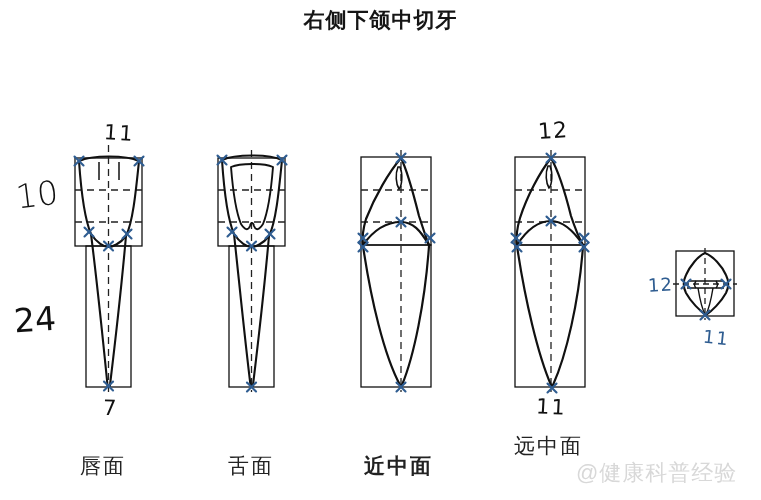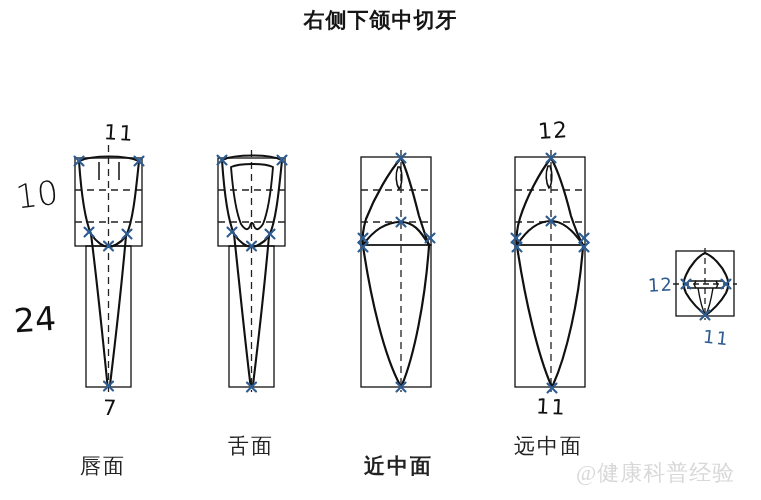--- a/index.html
+++ b/index.html
@@ -31,21 +31,21 @@
 
   .caption{
     position:absolute;
     font-size:21px;
     color:#222;
     letter-spacing:2px;
     font-family:"Liberation Serif","DejaVu Serif",serif;
     white-space:nowrap;
   }
   .cap-labial{left:80px;top:452px;}
-  .cap-lingual{left:228px;top:432px;font-family:Liberation Serif, serif;}
+  .cap-lingual{left:228px;top:452px;font-family:Liberation Serif, serif;}
   .cap-mesial{left:364px;top:452px;font-weight:bold;}
   .cap-distal{left:514px;top:432px;}
 
   .hand{
     position:absolute;
     font-family:"DejaVu Sans",sans-serif;
     color:#111;
     white-space:nowrap;
   }
   .hand.ink-blue{color:#2f5d91;}
@@ -57,21 +57,21 @@
   .h-12a{left:538px;top:118px;font-size:22px;transform:rotate(-4deg);letter-spacing:1px;}
   .h-11b{left:536px;top:395px;font-size:21px;transform:rotate(3deg);letter-spacing:2px;}
   .h-12b{left:648px;top:274px;font-size:18px;transform:rotate(-3deg);letter-spacing:1px;}
   .h-11c{left:703px;top:327px;font-size:18px;transform:rotate(6deg);letter-spacing:2px;}
 
   .watermark{
     position:absolute;
     left:576px;top:458px;
     font-size:22px;
     color:#d8d8d8;
-    font-family:Liberation Serif, serif;
+    font-family:Liberation Sans, sans-serif;
     letter-spacing:1px;
     white-space:nowrap;
     user-select:none;
   }
 </style>
 </head>
 <body>
 
 <div id="page-root">
 

